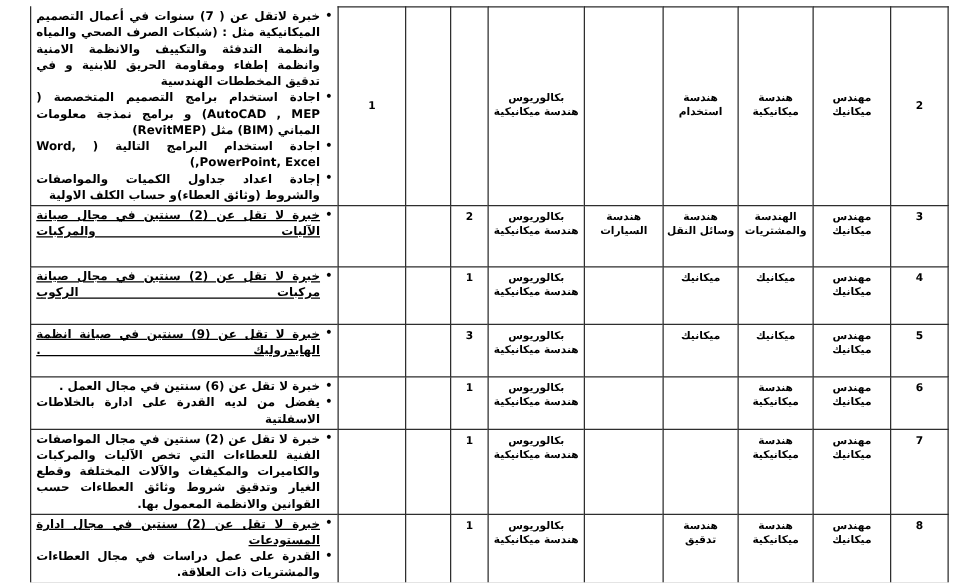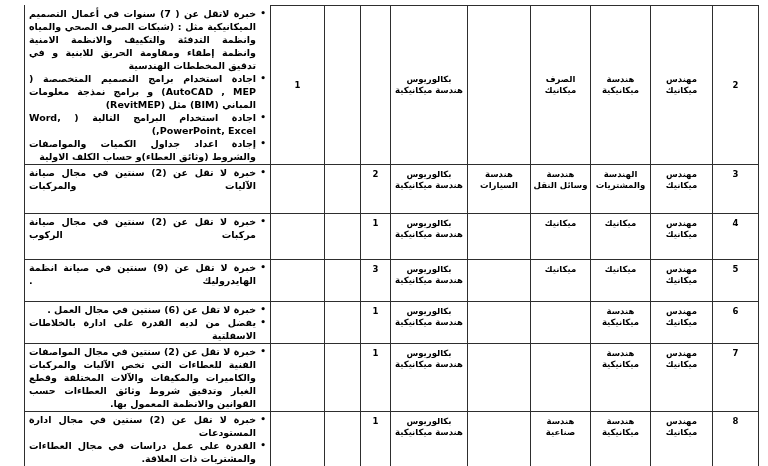--- a/index.html
+++ b/index.html
@@ -24,21 +24,21 @@
   td.desc {
     text-align:justify; font-size:9.5px; line-height:13px;
     padding:1px 3px 1px 4px;
   }
   td.no-top { border-top-color:transparent; }
   ul.req { margin:0; padding:0 11px 0 0; list-style:none; }
   ul.req li { position:relative; }
   ul.req li::before {
     content:"•"; position:absolute; right:-10px; top:0; font-size:9px;
   }
-  li.stretch { text-align-last:justify; }
+  li.stretch { text-align-last:justify;text-decoration:underline; }
 </style>
 </head>
 <body>
 
 <div class="page">
   <table class="doc">
     <colgroup>
       <col style="width:46px">
       <col style="width:62px">
       <col style="width:60px">
@@ -49,21 +49,21 @@
       <col style="width:36px">
       <col style="width:54px">
       <col style="width:246px">
     </colgroup>
 
     <tbody>
         <tr class="r0" style="height:148px">
       <td class="c">2</td>
       <td class="c">مهندس ميكانيك</td>
       <td class="c">هندسة ميكانيكية</td>
-      <td class="c">الصرف ميكانيك</td>
+      <td class="c">هندسة استخدام</td>
       <td class="c"></td>
       <td class="c">بكالوريوس هندسة ميكانيكية</td>
       <td class="c"></td>
       <td class="c"></td>
       <td class="c">1</td>
       <td class="desc no-top">
         <ul class="req">
           <li>خبرة لاتقل عن ( 7) سنوات في أعمال التصميم الميكانيكية مثل : (شبكات الصرف الصحي والمياه وانظمة التدفئة والتكييف والانظمة الامنية وانظمة إطفاء ومقاومة الحريق للابنية و في تدقيق المخططات الهندسية</li>
           <li>اجادة استخدام برامج التصميم المتخصصة ( AutoCAD , MEP) و برامج نمذجة معلومات المباني (BIM) مثل (RevitMEP)</li>
           <li>اجادة استخدام البرامج التالية ( Word, PowerPoint, Excel,)</li>
@@ -155,21 +155,21 @@
         <ul class="req">
           <li>خبرة لا تقل عن (2) سنتين في مجال المواصفات الفنية للعطاءات التي تخص الآليات والمركبات والكاميرات والمكيفات والآلات المختلفة وقطع الغيار وتدقيق شروط وثائق العطاءات حسب القوانين والانظمة المعمول بها.</li>
         </ul>
       </td>
     </tr>
 
     <tr class="r6" style="height:44px">
       <td class="c">8</td>
       <td class="c">مهندس ميكانيك</td>
       <td class="c">هندسة ميكانيكية</td>
-      <td class="c">هندسة صناعية</td>
+      <td class="c">هندسة تدقيق</td>
       <td class="c"></td>
       <td class="c">بكالوريوس هندسة ميكانيكية</td>
       <td class="c">1</td>
       <td class="c"></td>
       <td class="c"></td>
       <td class="desc">
         <ul class="req">
           <li class="stretch">خبرة لا تقل عن (2) سنتين في مجال ادارة المستودعات</li>
           <li>القدرة على عمل دراسات في مجال العطاءات والمشتريات ذات العلاقة.</li>
         </ul>

